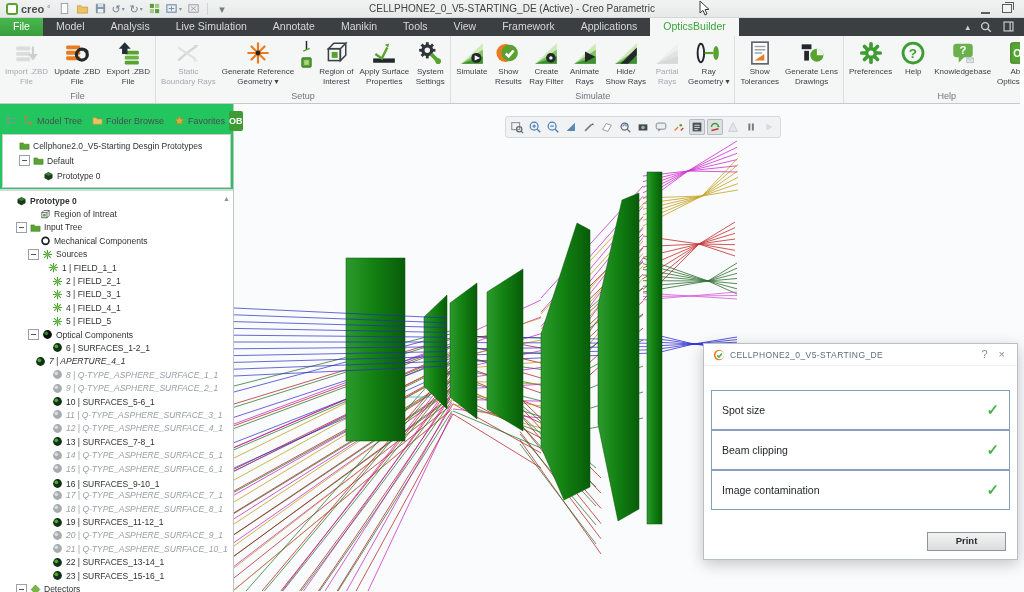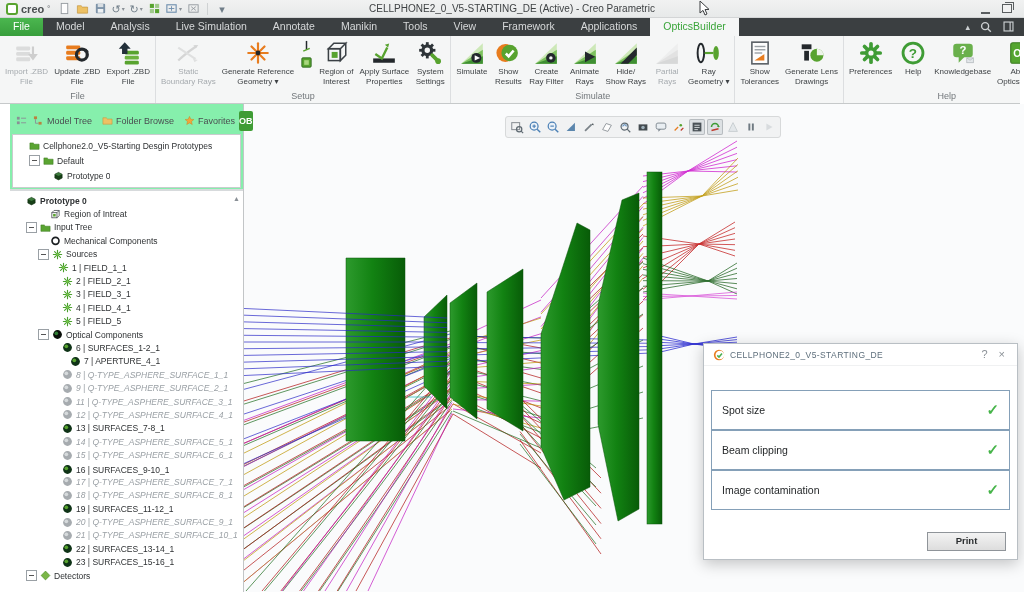--- a/index.html
+++ b/index.html
@@ -40,21 +40,21 @@
   .rbtn .ric{height:29px;display:flex;align-items:center;justify-content:center}
   .rlabel{font-size:8px;line-height:9.5px;color:#3f4346;text-align:center;white-space:pre;height:19px}
   .rbtn.disabled .rlabel{color:#a6abaf}
   .rbtn.disabled svg{opacity:.45;filter:grayscale(1)}
   .rstack{display:flex;flex-direction:column;gap:2px;padding:1px 2px}
   .rmini{width:15px;height:14px;display:flex;align-items:center;justify-content:center}
   .glabel{height:13px;font-size:9px;color:#72777b;text-align:center;line-height:12px}
   .rfill{flex:1}
 
   
-  .panel{position:absolute;left:10px;top:104px;width:233px;bottom:0;background:#86efac;
+  .panel{position:absolute;left:0;top:104px;width:233px;bottom:0;background:#22c55e;
          border-right:1px solid #c2c5c7;z-index:20}
   .phead{height:23px;margin-top:5px;display:flex;align-items:center;gap:2px;padding:0 4px;
          font-size:9px;color:#4a4e51}
   .ptab{display:flex;align-items:center;gap:3px;padding:2px 2px;white-space:nowrap}
   .obtab{margin-left:auto;width:20px;height:20px;background:#3f9c35;color:#fff;font-weight:bold;
          font-size:9px;display:flex;align-items:center;justify-content:center;border-radius:2px}
   .toptree{margin:2px 2px 0;background:#fff;border:1px solid #c9ccce;padding:3px 0 4px}
   .trow,.lrow{display:flex;align-items:center;font-size:8.5px;color:#2e3133;white-space:nowrap;overflow:hidden}
   .trow{height:15px}
   .lrow{height:13.4px}
@@ -866,40 +866,47 @@
         </svg>
         <span class="tlabel">Optical Components</span>
       </div>
       <div class="lrow" style="padding-left: 40px;">
         <span class="expsp"></span>
         <svg class="ic ticon" width="11" height="11">
           <use href="#t-sphere"></use>
         </svg>
         <span class="tlabel">6 | SURFACES_1-2_1</span>
       </div>
-      <div class="lrow" style="padding-left: 48px;">
+      <div class="lrow" style="padding-left: 23px; font-style: italic;">
         <span class="expsp"></span>
         <svg class="ic ticon" width="11" height="11">
           <use href="#t-sphere"></use>
         </svg>
         <span class="tlabel">7 | APERTURE_4_1</span>
       </div>
       <div class="lrow it" style="padding-left: 40px;">
         <span class="expsp"></span>
         <svg class="ic ticon" width="11" height="11">
           <use href="#t-sphere-gray"></use>
         </svg>
         <span class="tlabel">8 | Q-TYPE_ASPHERE_SURFACE_1_1</span>
       </div>
       <div class="lrow it" style="padding-left: 40px;">
         <span class="expsp"></span>
         <svg class="ic ticon" width="11" height="11">
           <use href="#t-sphere-gray"></use>
         </svg>
         <span class="tlabel">9 | Q-TYPE_ASPHERE_SURFACE_2_1</span>
+      </div>
+      <div class="lrow" style="padding-left: 40px;">
+        <span class="expsp"></span>
+        <svg class="ic ticon" width="11" height="11">
+          <use href="#t-sphere"></use>
+        </svg>
+        <span class="tlabel">10 | SURFACES_5-6_1</span>
       </div>
       <div class="lrow it" style="padding-left: 40px;">
         <span class="expsp"></span>
         <svg class="ic ticon" width="11" height="11">
           <use href="#t-sphere-gray"></use>
         </svg>
         <span class="tlabel">11 | Q-TYPE_ASPHERE_SURFACE_3_1</span>
       </div>
       <div class="lrow it" style="padding-left: 40px;">
         <span class="expsp"></span>

